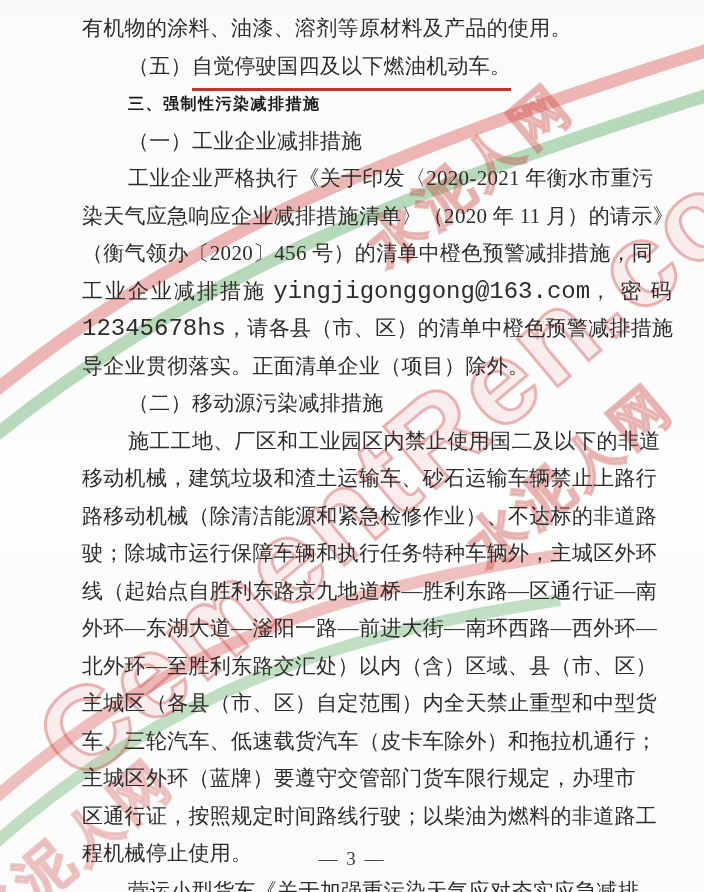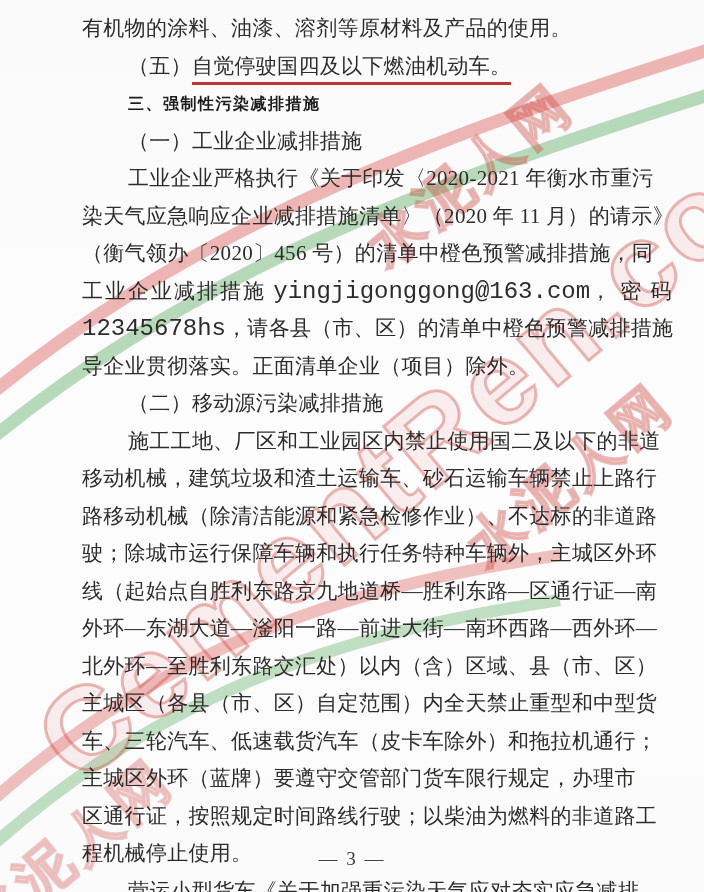--- a/index.html
+++ b/index.html
@@ -33,21 +33,21 @@
   .content { position:absolute; left:78px; top:8px; width:566px; }
   .line {
     margin:4px; font-size:21px; line-height:33.5px; letter-spacing:0.3px;
     color:#2e2c2a; white-space:nowrap;
   }
   .indent { text-indent:46px; }
   .h-bold {
     font-family:"Liberation Sans","DejaVu Sans",sans-serif;
     font-weight:700; font-size:16px; color:#1c1b1a; letter-spacing:1.5px;
   }
-  .u-red { border-bottom:3px solid #bd362f; padding-bottom:4px;font-family:Liberation Serif, serif; }
+  .u-red { border-bottom:3px solid #bd362f; padding-bottom:10px;font-family:Liberation Serif, serif; }
   .mono { font-family:"Liberation Mono","DejaVu Sans Mono",monospace; font-size:24px; letter-spacing:0; }
   .spread { letter-spacing:2px; }
   .footer {
     position:absolute; left:0; top:848px; width:704px; text-align:center;
     font-size:19px; color:#3d3c3a; letter-spacing:2px;
   }
 </style>
 </head>
 <body>
 

